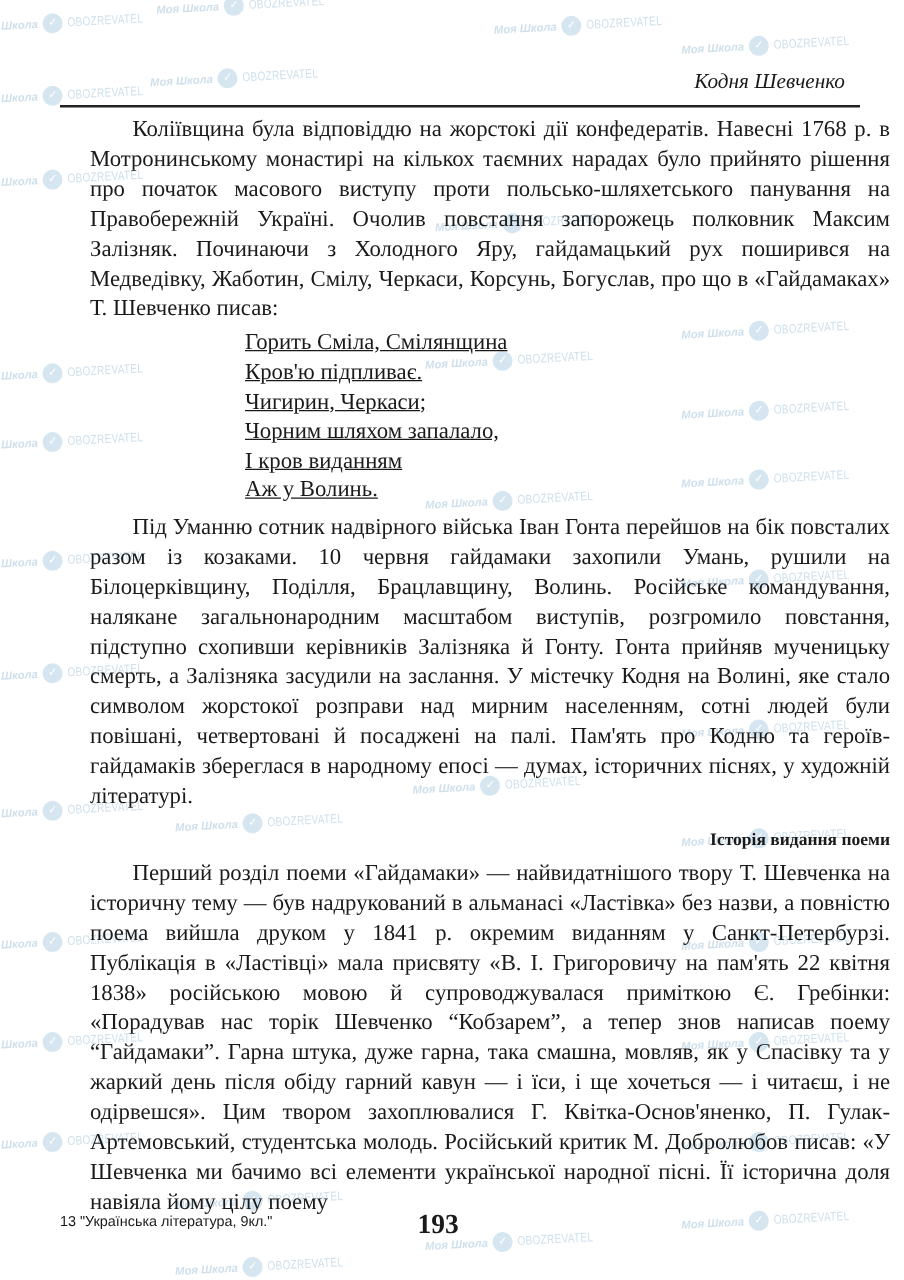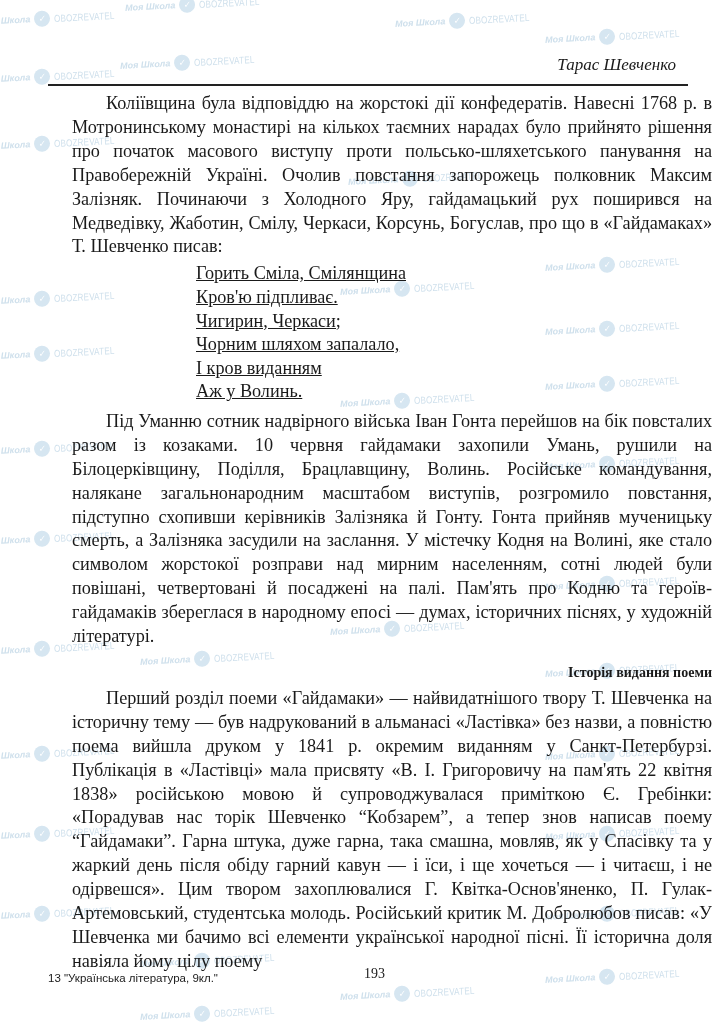--- a/index.html
+++ b/index.html
@@ -21,21 +21,21 @@
 
   .body { position: absolute; top: 92px; left: 0; width: 640px; font-size: 18.2px; line-height: 23.9px; text-align: justify; margin-left: 24px; }
   .body p { margin: 0; text-indent: 34px; }
   .poem { margin: 3px 0 6px 124px; text-decoration: underline; }
   .poem .line { display: block; line-height: 23.6px; text-align: left; }
   .p2 { margin-top: 4px !important; }
   .section-title { text-align: right; font-weight: bold; font-size: 14px; margin: 12px 0 2px 0; text-indent: 0; }
 
   .footer { position: absolute; top: 966px; left: 0; width: 640px; height: 24px; }
   .footer .sig { position: absolute; left: 0; top: 6px; font-family: "Liberation Sans", sans-serif; font-size: 11.5px; }
-  .footer .pnum { position: absolute; left: 316px; top: 0; font-size: 14px; font-weight: normal; }
+  .footer .pnum { position: absolute; left: 286px; top: 0; font-size: 22px; font-weight: bold; }
 </style>
 </head>
 <body>
 
 <div class="wm-layer">
   <div class="wm" style="left:-20px;top:10px">
       <span class="school">Моя Школа</span>
       <span class="logo">✓</span>
       <span class="brand">OBOZREVATEL</span>
     </div>
@@ -197,21 +197,21 @@
       <span class="brand">OBOZREVATEL</span>
     </div>
   <div class="wm" style="left:140px;top:1005px">
       <span class="school">Моя Школа</span>
       <span class="logo">✓</span>
       <span class="brand">OBOZREVATEL</span>
     </div>
 </div>
 
 <div class="page">
-  <div class="running-head">Тарас Шевченко</div>
+  <div class="running-head">Кодня Шевченко</div>
   <div class="head-rule"></div>
 
   <div class="body">
     <p>Коліївщина була відповіддю на жорстокі дії конфедератів. Навесні 1768 р. в Мотронинському монастирі на кількох таємних нарадах було прийнято рішення про початок масового виступу проти польсько-шляхетського панування на Правобережній Україні. Очолив повстання запорожець полковник Максим Залізняк. Починаючи з Холодного Яру, гайдамацький рух поширився на Медведівку, Жаботин, Смілу, Черкаси, Корсунь, Богуслав, про що в «Гайдамаках» Т. Шевченко писав:</p>
     <div class="poem">
       <span class="line">Горить Сміла, Смілянщина</span>
       <span class="line">Кров'ю підпливає.</span>
       <span class="line">Чигирин, Черкаси;</span>
       <span class="line">Чорним шляхом запалало,</span>
       <span class="line">І кров виданням</span>

